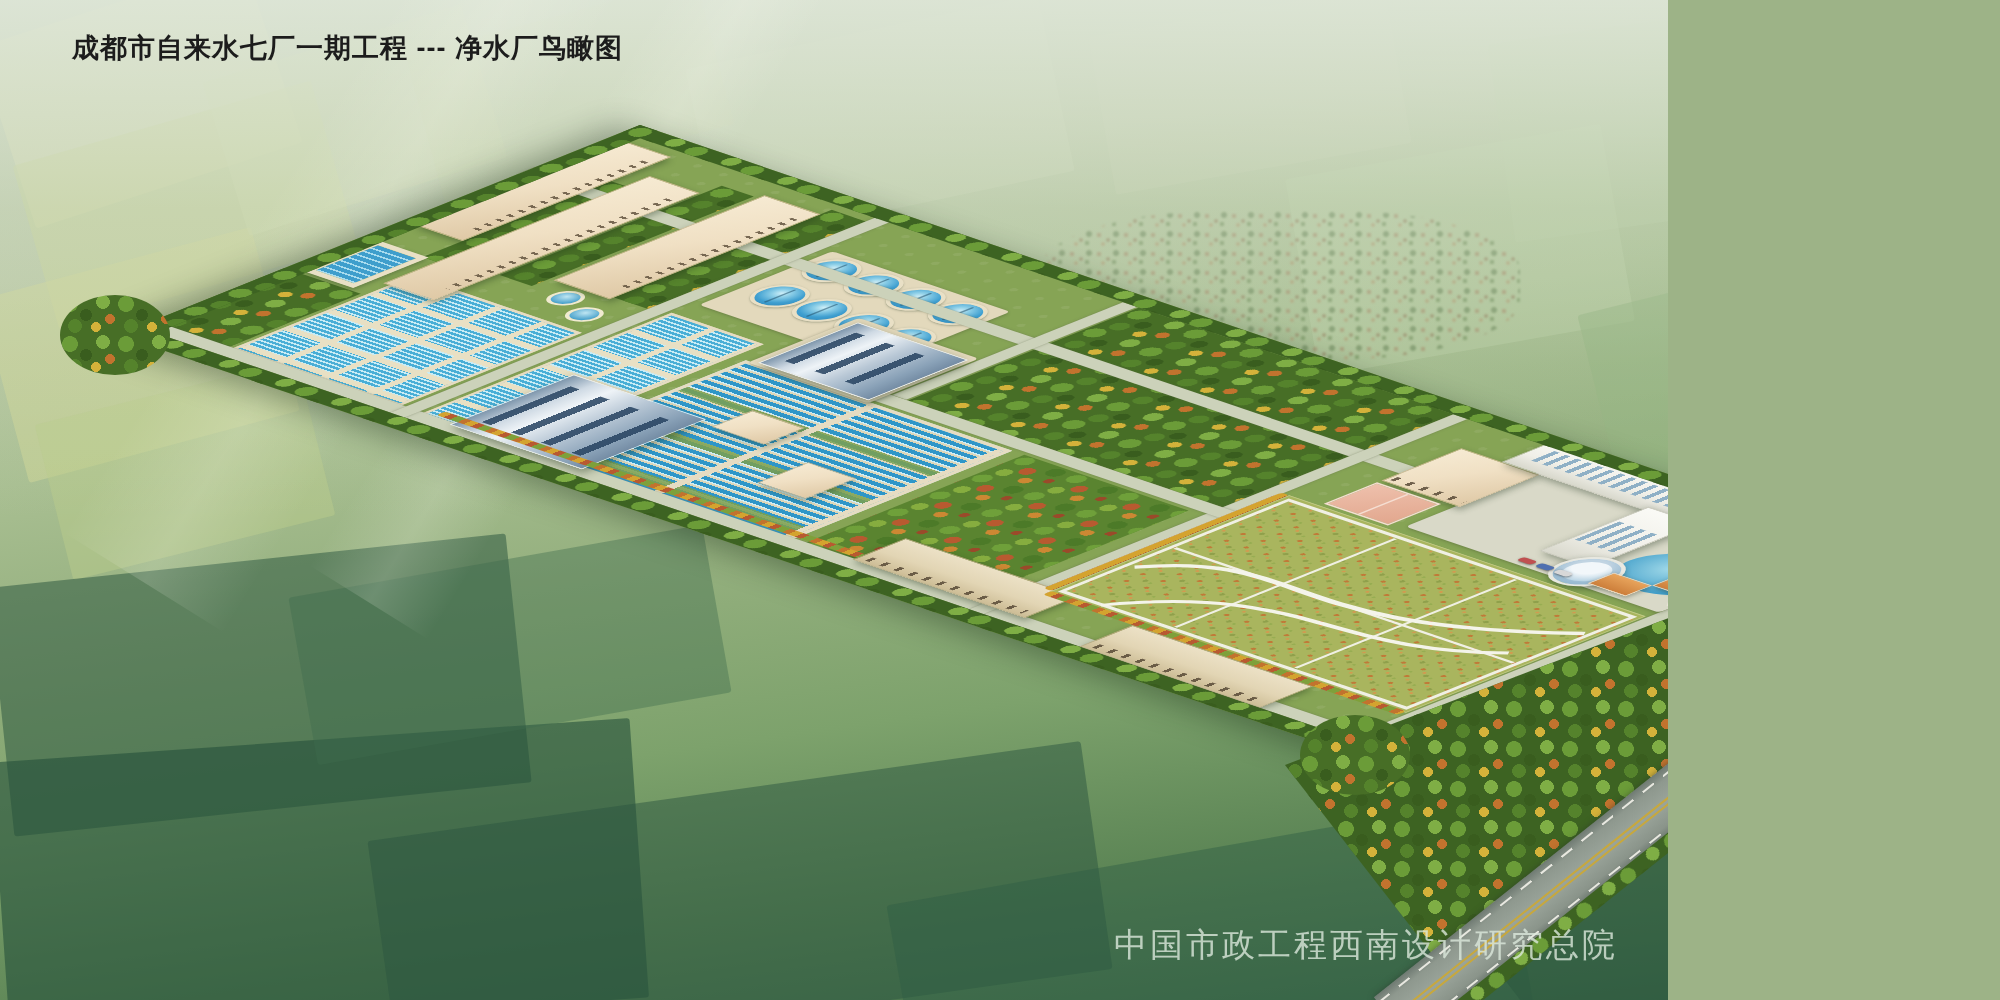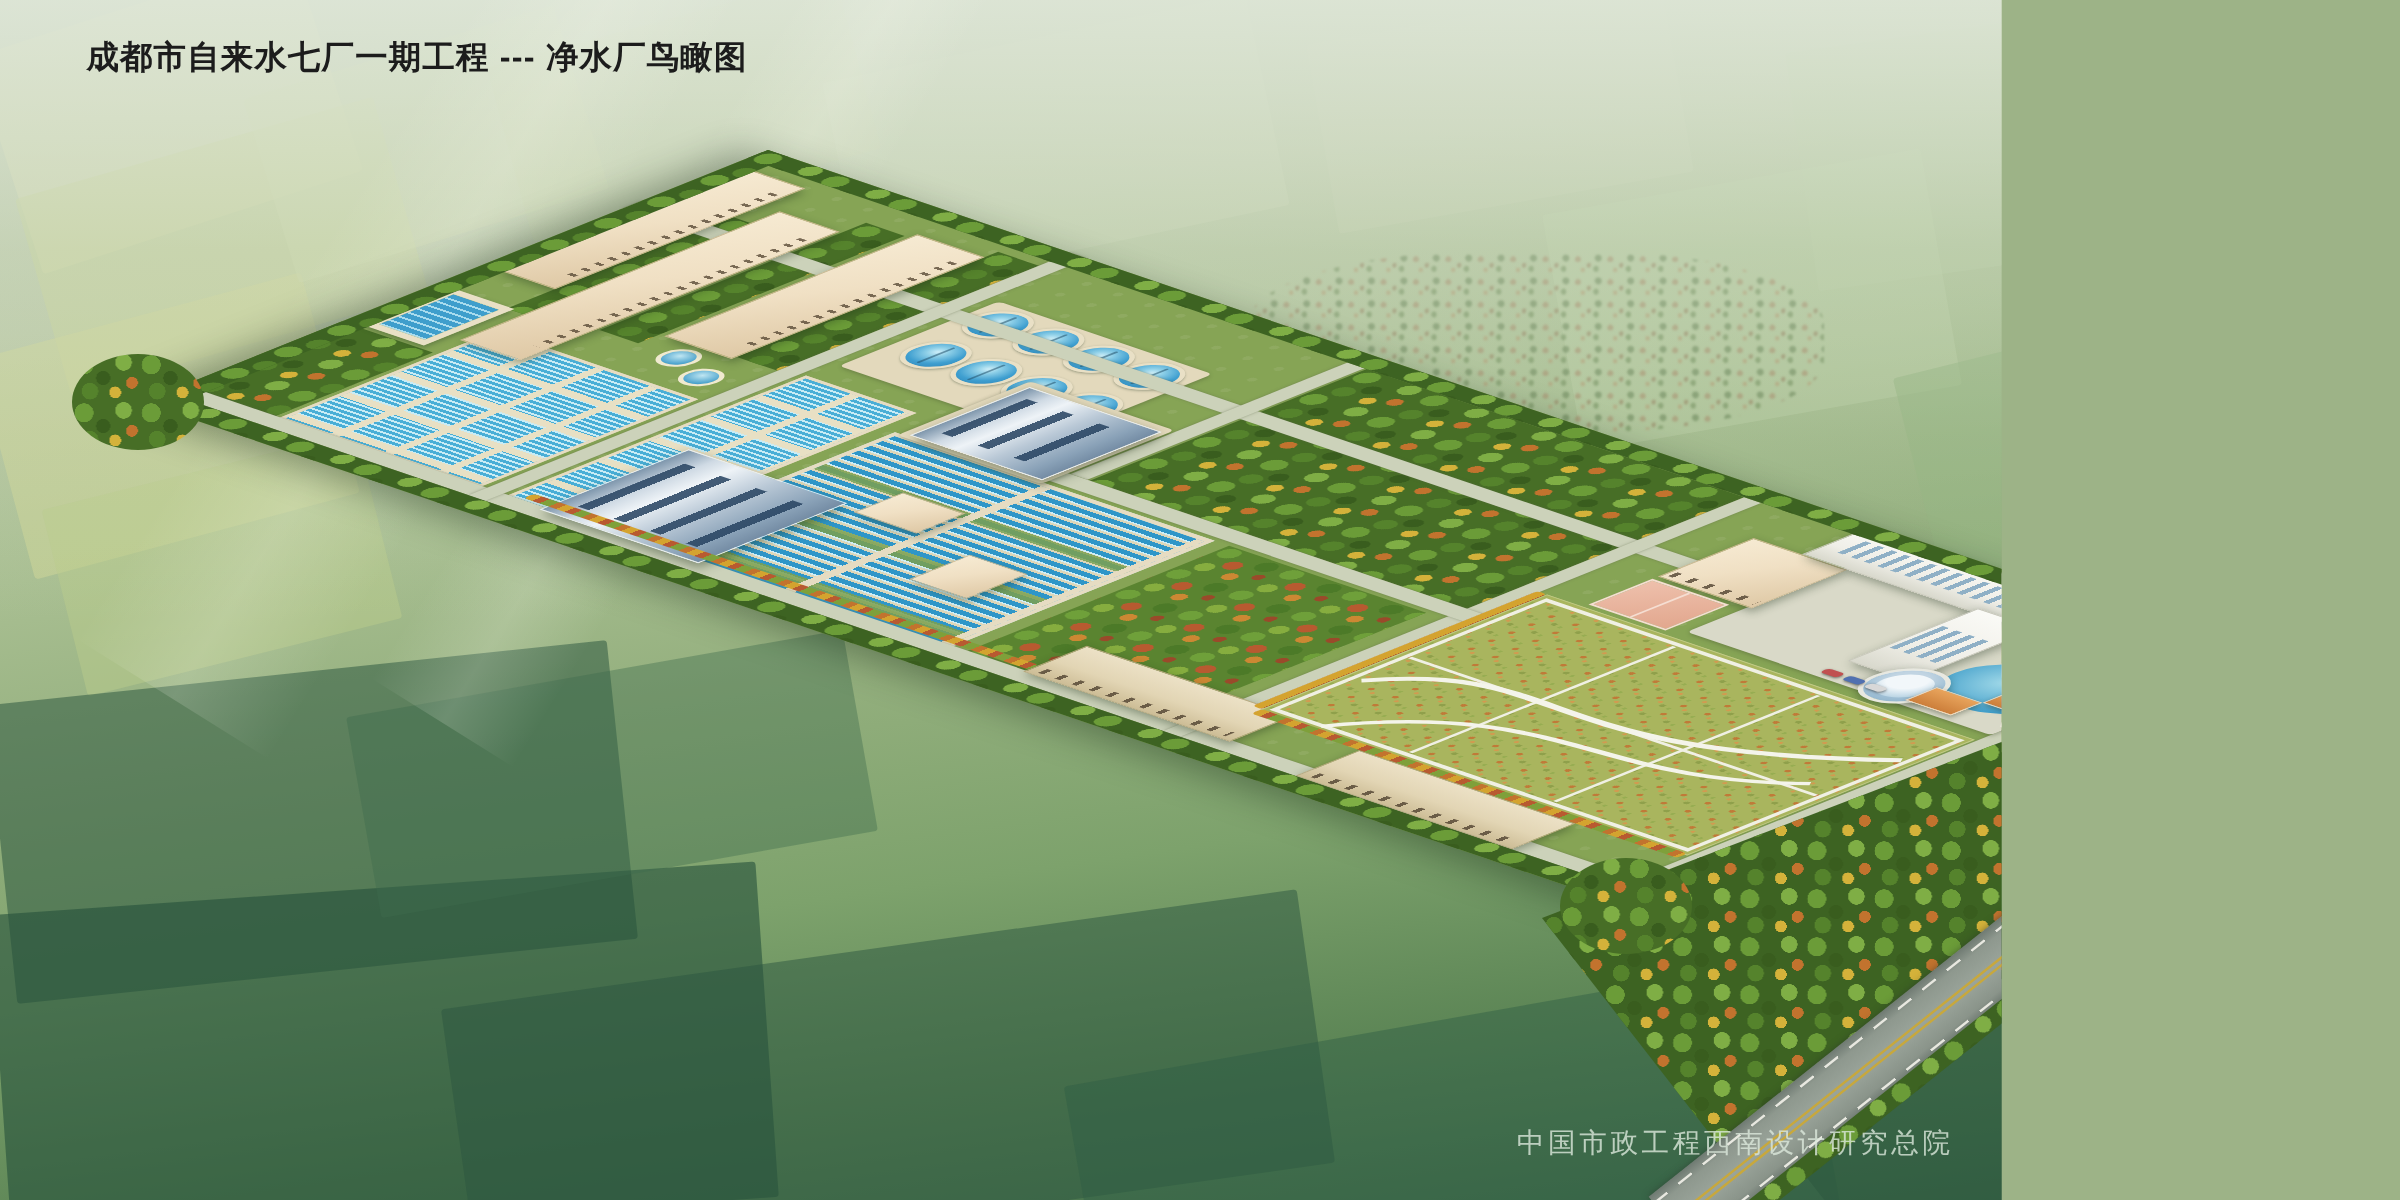--- a/index.html
+++ b/index.html
@@ -104,21 +104,21 @@
     background:repeating-linear-gradient(to right,#eaeae2 0 5px,rgba(0,0,0,0) 5px 10px);}
   .branch-road{background:linear-gradient(to bottom,#8b968a,#a2ab9d 50%,#8b968a);box-shadow:0 0 4px rgba(40,50,40,.4);}
   
   #site{left:0;top:0;width:1250px;height:470px;transform-origin:0 0;
         transform:matrix(1.0016,0.34,-1.1106,0.4468,640,125);}
   .site-base{left:0;top:0;width:1250px;height:470px;background:#86a455;
     background-image:radial-gradient(circle 3px at 8px 6px,rgba(255,255,250,.07) 95%,rgba(0,0,0,0));
     background-size:26px 20px;box-shadow:-10px 12px 26px rgba(20,40,20,.38);}
   
   .title{left:72px;top:30px;font-size:27px;font-weight:bold;color:#1c1c1c;letter-spacing:1px;}
-  .credit{right:40px;bottom:32px;font-size:23px;color:rgba(220,232,220,.8);letter-spacing:3px;font-family:Liberation Serif, serif;}
+  .credit{right:50px;bottom:32px;font-size:33px;color:rgba(220,232,220,.8);letter-spacing:3px;font-family:Liberation Serif, serif;}
 </style>
 </head>
 <body>
 
 <div id="scene">
 
   <div class="abs bg-base"></div>
 
   <div class="abs patch rows" style="left:0;top:0;width:280px;height:190px;background:#d7dcb0;opacity:.55;transform:rotate(-18deg);"></div>
   <div class="abs patch" style="left:30px;top:120px;width:310px;height:170px;background:#c6d29a;opacity:.6;transform:rotate(-16deg);"></div>

